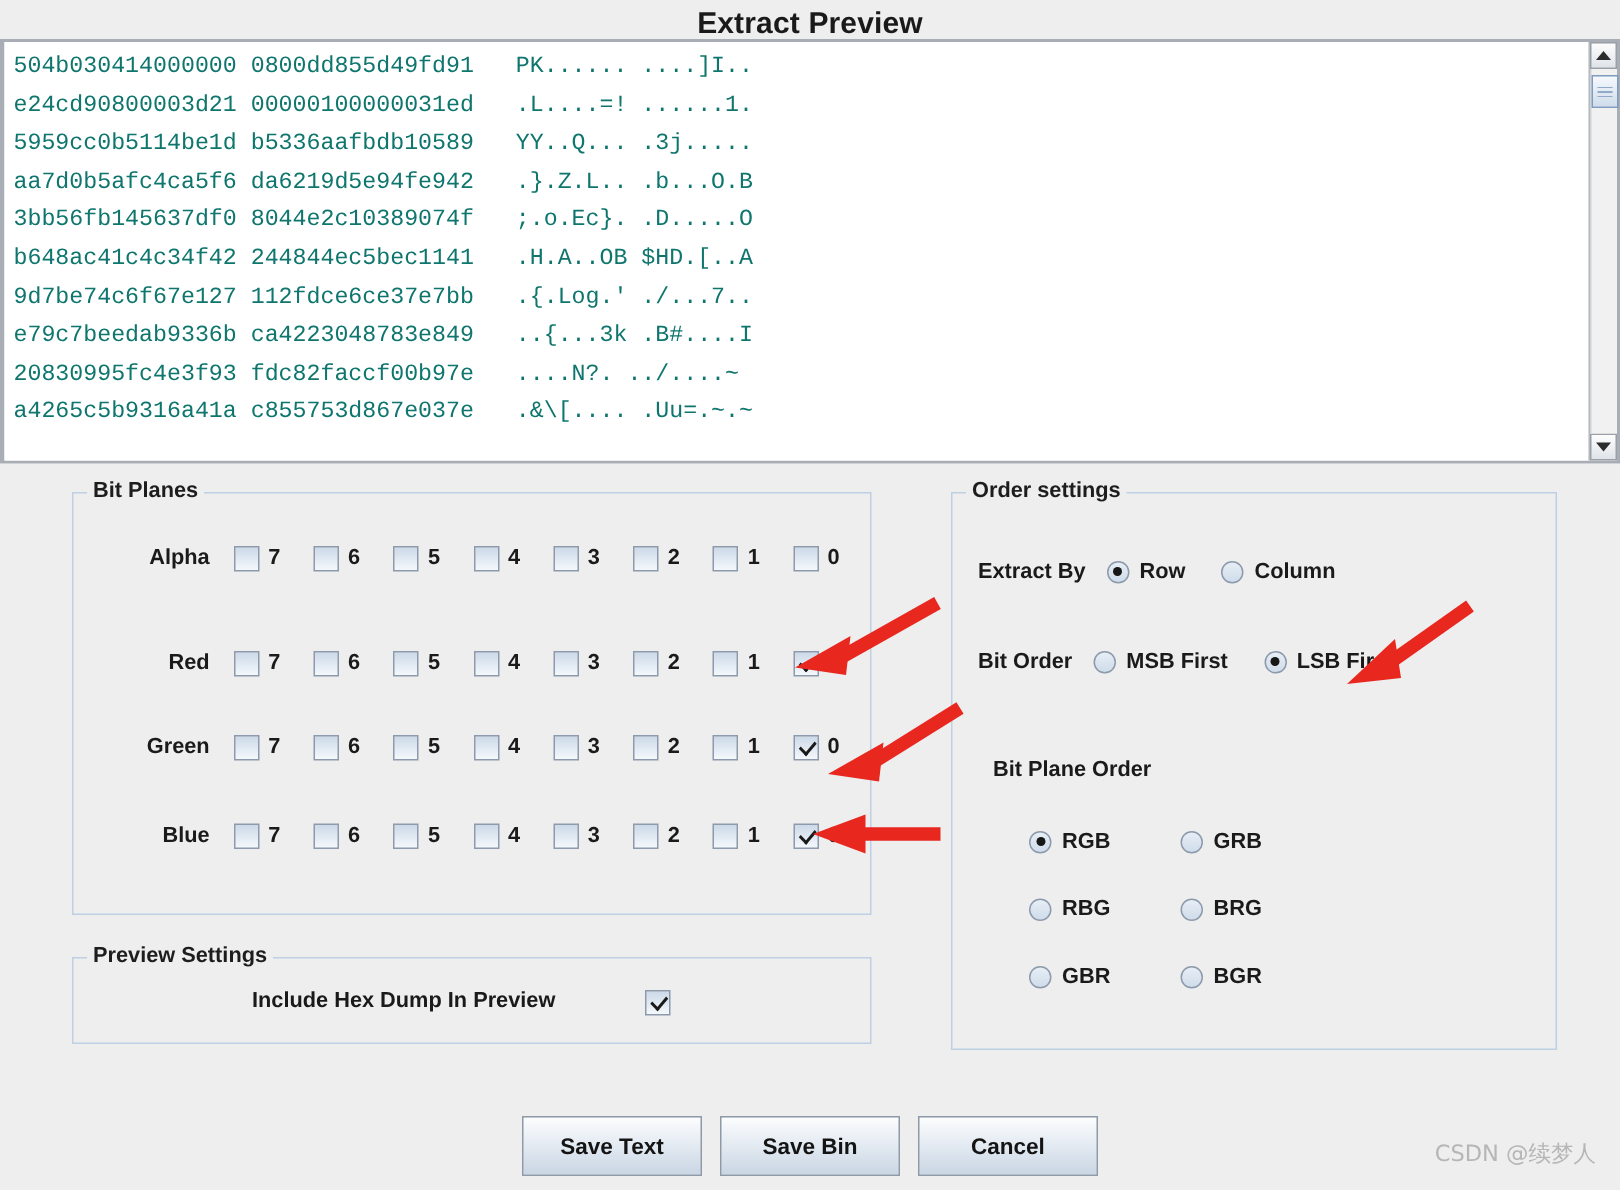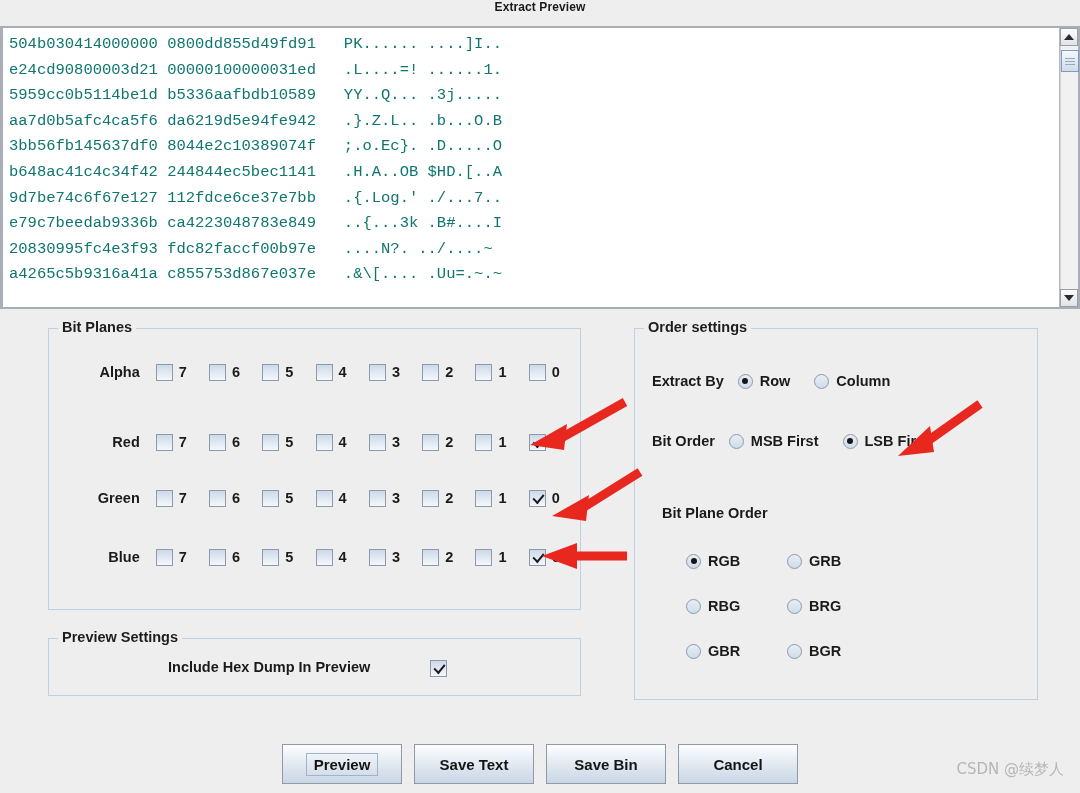--- a/index.html
+++ b/index.html
@@ -9,22 +9,22 @@
     background:#eeeeee;
     font-family:"Liberation Sans", sans-serif;
     overflow:hidden;
     position:relative;
   }
 
   
   #title-bar {
     height:28px;
     background:#eeeeee;
-    display:flex; align-items:flex-start; justify-content:center;
-    font-size:12px; font-weight:bold; color:#1a1a1a;
+    display:flex; align-items:flex-end; justify-content:center;
+    font-size:20px; font-weight:bold; color:#1a1a1a;
     letter-spacing:.1px;
   }
 
   
   #preview-wrap {
     position:absolute; left:0; top:26px; width:1080px; height:283px;
     border:2px solid #a9adb5;
     border-left-width:3px;
     background:#ffffff;
     display:flex;
@@ -404,23 +404,20 @@
   <path d="M95 18 L36 18" stroke="#e8271f" stroke-width="9" stroke-linecap="butt"></path>
   <path d="M10 18 L45 5 L45 31 Z" fill="#e8271f"></path>
 </svg>
 <svg class="arrow" style="left:890px; top:400px; width:100px; height:60px;" viewBox="0 0 100 60">
   <path d="M90 4 L32 45" stroke="#e8271f" stroke-width="9" stroke-linecap="butt"></path>
   <path d="M8 56 L40 26 L44 52 Z" fill="#e8271f"></path>
 </svg>
 
 <div id="buttonbar">
   <div class="btn">
-    <span class="focusring">Preview</span>
-  </div>
-  <div class="btn">
     <span>Save Text</span>
   </div>
   <div class="btn">
     <span>Save Bin</span>
   </div>
   <div class="btn">
     <span>Cancel</span>
   </div>
 </div>
 

